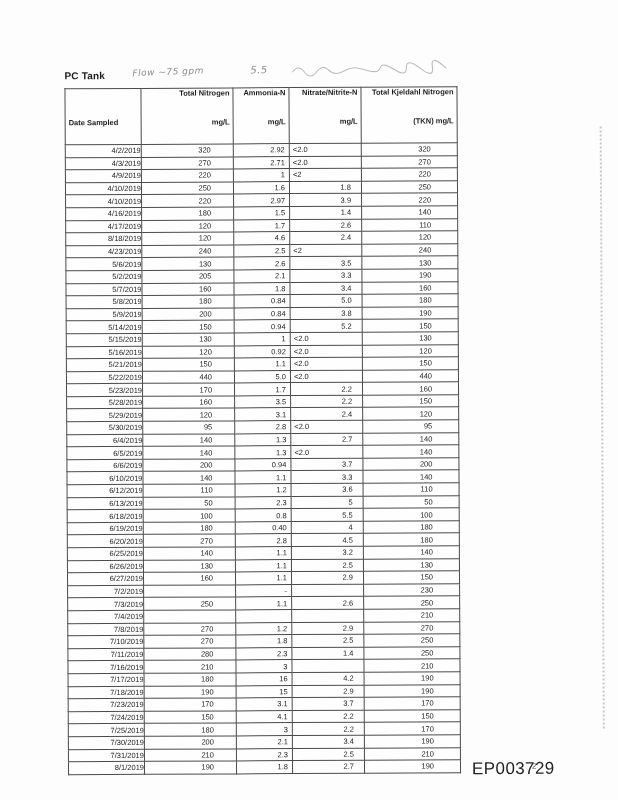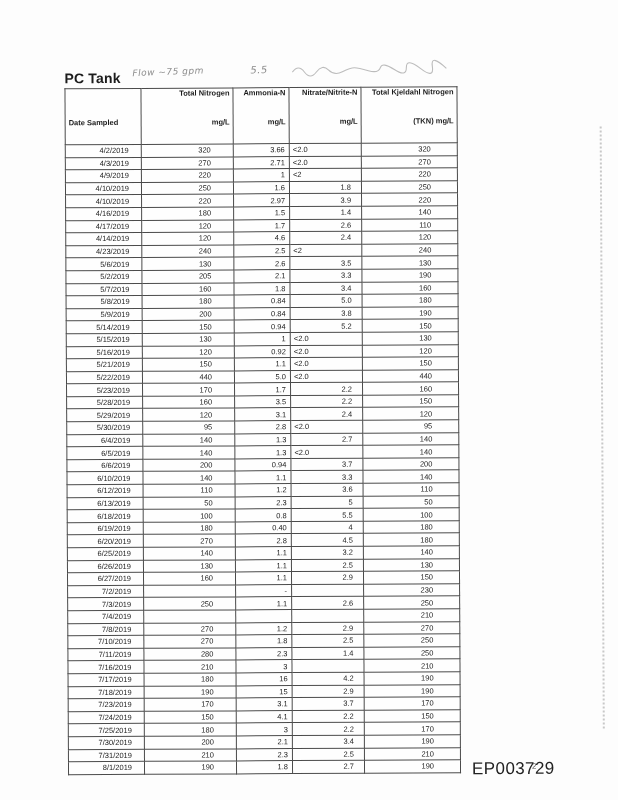--- a/index.html
+++ b/index.html
@@ -8,21 +8,21 @@
     background:#fdfdfd;
     font-family:"Liberation Sans", sans-serif;
     color:#1c1c1c;
     position:relative;
     overflow:hidden;
   }
   .scan { position:absolute; inset:0; transform:rotate(-0.3deg); transform-origin:50% 0; }
 
   .doc-title {
     position:absolute; left:64px; top:69px;
-    font-size:14px; font-weight:bold; letter-spacing:.2px;
+    font-size:10px; font-weight:bold; letter-spacing:.2px;
   }
   .hand {
     position:absolute;
     color:#8d8d8d; font-style:italic;
     font-family:"DejaVu Sans", sans-serif;
     font-size:9px; letter-spacing:.5px;
     transform:rotate(-2deg);
     white-space:nowrap;
   }
   .hand-flow { left:132px; top:66px; }
@@ -45,21 +45,21 @@
   table.data th {
     font-weight:bold;
     vertical-align:bottom;
     height:36px;
     text-align:right;
     line-height:9px;
     padding-bottom:17px;
   }
   table.data th.c0 { text-align:left; vertical-align:bottom; }
   table.data td { height:11.6px; text-align:right; line-height:11px; }
-  table.data td.c0 { padding-right:12px;margin-left:16px; }
+  table.data td.c0 { padding-right:0;margin-left:16px; }
   table.data td.c1 { padding-right:22px; }
   table.data td.c2 { padding-right:4px; }
   table.data td.c3 { padding-right:10px; }
   table.data td.c3.lt { text-align:left; }
   table.data td.c4 { padding-right:26px; }
   table.data th .unit { display:block; font-weight:bold;margin-top:20px; }
 
   .edge-artifact {
     position:absolute; left:599px; top:128px; height:602px; width:0;
     border-left:2px dotted #c8c8c8;
@@ -129,21 +129,21 @@
         <th class="c4">
           <span>Total Kjeldahl Nitrogen</span>
           <span class="unit">(TKN)  mg/L</span>
         </th>
       </tr>
     </thead>
     <tbody>
         <tr>
           <td class="c0">4/2/2019</td>
           <td class="c1">320</td>
-          <td class="c2">3.66</td>
+          <td class="c2">2.92</td>
           <td class="c3 lt">&lt;2.0</td>
           <td class="c4">320</td>
         </tr>
         <tr>
           <td class="c0">4/3/2019</td>
           <td class="c1">270</td>
           <td class="c2">2.71</td>
           <td class="c3 lt">&lt;2.0</td>
           <td class="c4">270</td>
         </tr>
@@ -176,21 +176,21 @@
           <td class="c4">140</td>
         </tr>
         <tr>
           <td class="c0">4/17/2019</td>
           <td class="c1">120</td>
           <td class="c2">1.7</td>
           <td class="c3">2.6</td>
           <td class="c4">110</td>
         </tr>
         <tr>
-          <td class="c0">4/14/2019</td>
+          <td class="c0">8/18/2019</td>
           <td class="c1">120</td>
           <td class="c2">4.6</td>
           <td class="c3">2.4</td>
           <td class="c4">120</td>
         </tr>
         <tr>
           <td class="c0">4/23/2019</td>
           <td class="c1">240</td>
           <td class="c2">2.5</td>
           <td class="c3 lt">&lt;2</td>

